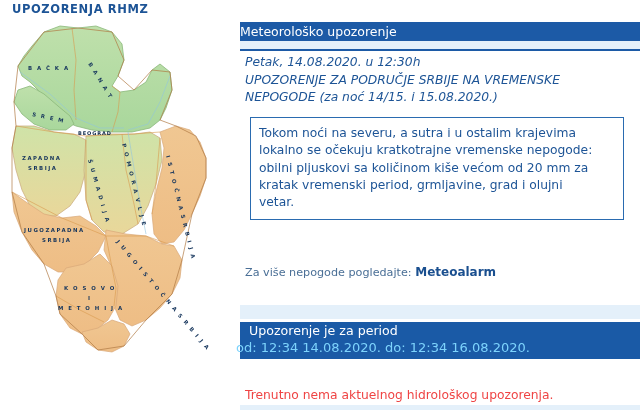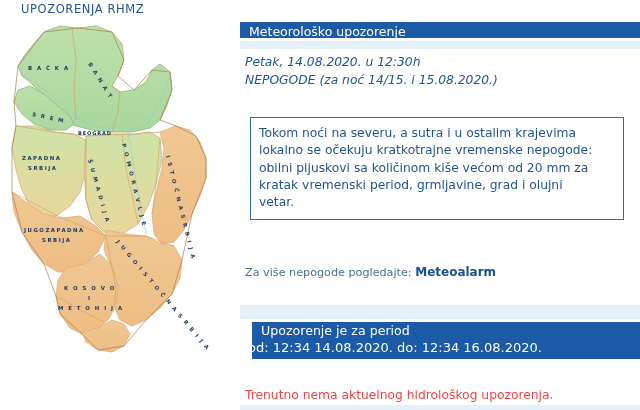--- a/index.html
+++ b/index.html
@@ -11,24 +11,24 @@
     height: 410px;
     background: #ffffff;
     font-family: "DejaVu Sans", "Liberation Sans", sans-serif;
     overflow: hidden;
     position: relative;
   }
 
   
   #page-title {
     position: absolute;
-    left: 21px;
+    left: 12px;
     top: 2px;
     font-size: 11.5px;
-    font-weight: normal;
+    font-weight: bold;
     letter-spacing: 0.6px;
     color: #1d5496;
   }
 
   
   #map-panel {
     position: absolute;
     left: 0;
     top: 20px;
     width: 236px;
@@ -58,26 +58,25 @@
     left: 236px;
     top: 0;
     width: 404px;
     height: 410px;
   }
 
   .section-header {
     position: absolute;
     left: 4px;
     right: 0;
-    height: 16px;
+    height: 29px;
     background: #1c5aa6;
     color: #ffffff;
     font-size: 12.5px;
     line-height: 19px;
-    padding-left: 9px;
     box-sizing: border-box;
     white-space: nowrap;
     overflow: hidden;
   }
   .header-underlay {
     position: absolute;
     left: 4px;
     right: 0;
     height: 8px;
     background: #e4f0fa;
@@ -133,40 +132,40 @@
   #period-underlay {
     position: absolute;
     left: 4px;
     right: 0;
     top: 305px;
     height: 14px;
     background: #e4f0fa;
   }
   #period-block {
     position: absolute;
-    left: 16px;
+    left: 4px;
     right: 0;
     top: 322px;
     height: 37px;
     background: #1a5aa6;
   }
   #period-title {
     position: absolute;
     left: 9px;
     top: 1px;
     font-size: 12.6px;
     color: #ffffff;
     white-space: nowrap;
   }
   #period-range {
     position: absolute;
     left: -4px;
     top: 18px;
     font-size: 13px;
-    color: #ffffff;
+    color: #7dd3fc;
     white-space: nowrap;
   }
 
   #footer-bar {
     position: absolute;
     left: 4px;
     right: 0;
     top: 364px;
     height: 12px;
     background: #2c6cb0;
@@ -301,20 +300,21 @@
   </svg>
 </div>
 
 <div id="content-panel">
 
   <div class="section-header" id="meteo-header">Meteorološko upozorenje</div>
   <div class="header-underlay" id="meteo-header-underlay"></div>
 
   <div id="meteo-intro">
     <div class="line">Petak, 14.08.2020. u 12:30h</div>
+    <div class="line">UPOZORENJE ZA PODRUČJE SRBIJE NA VREMENSKE</div>
     <div class="line">NEPOGODE (za noć 14/15. i 15.08.2020.)</div>
   </div>
 
   <div id="warning-box">
     <div class="line">Tokom noći na severu, a sutra i u ostalim krajevima</div>
     <div class="line">lokalno se očekuju kratkotrajne vremenske nepogode:</div>
     <div class="line">obilni pljuskovi sa količinom kiše većom od 20 mm za</div>
     <div class="line">kratak vremenski period, grmljavine, grad i olujni</div>
     <div class="line">vetar.</div>
   </div>

